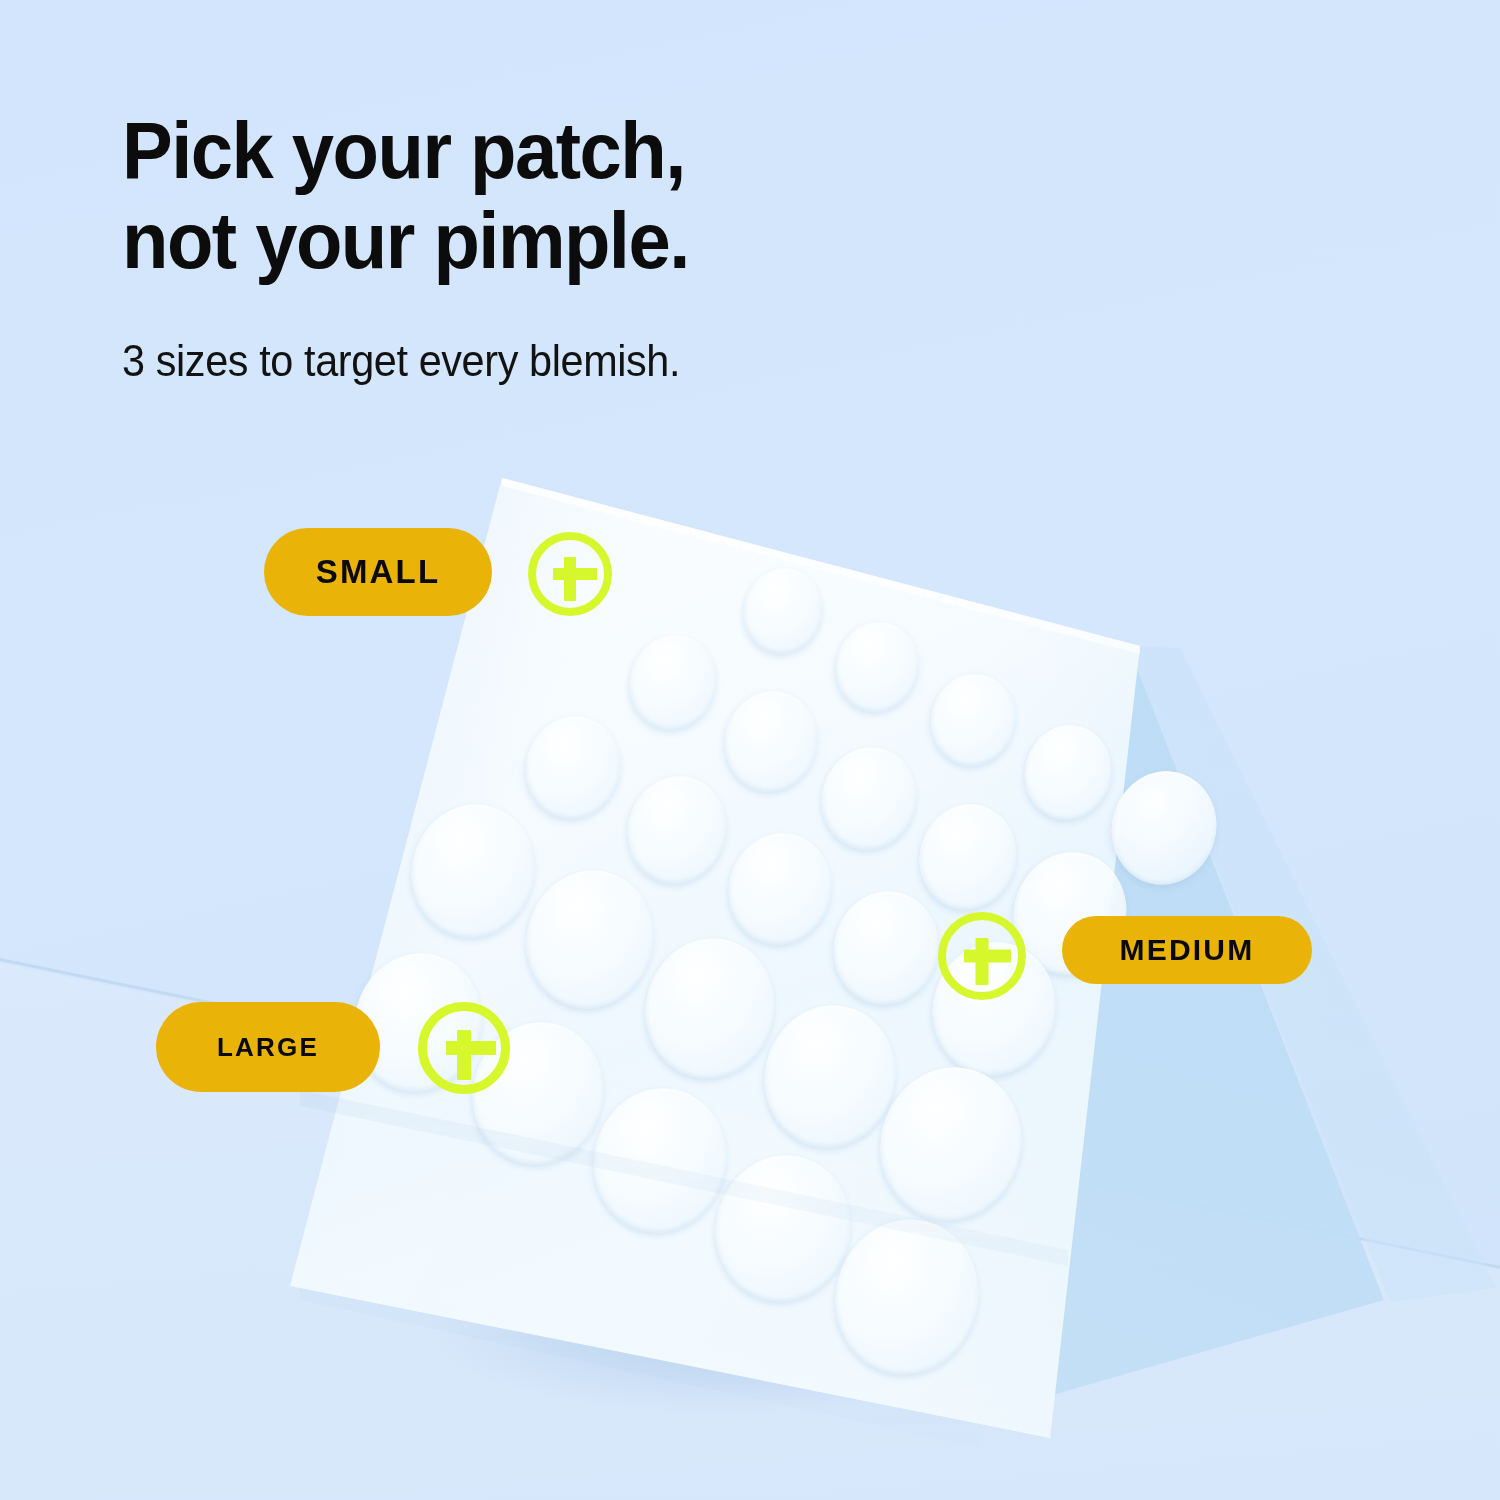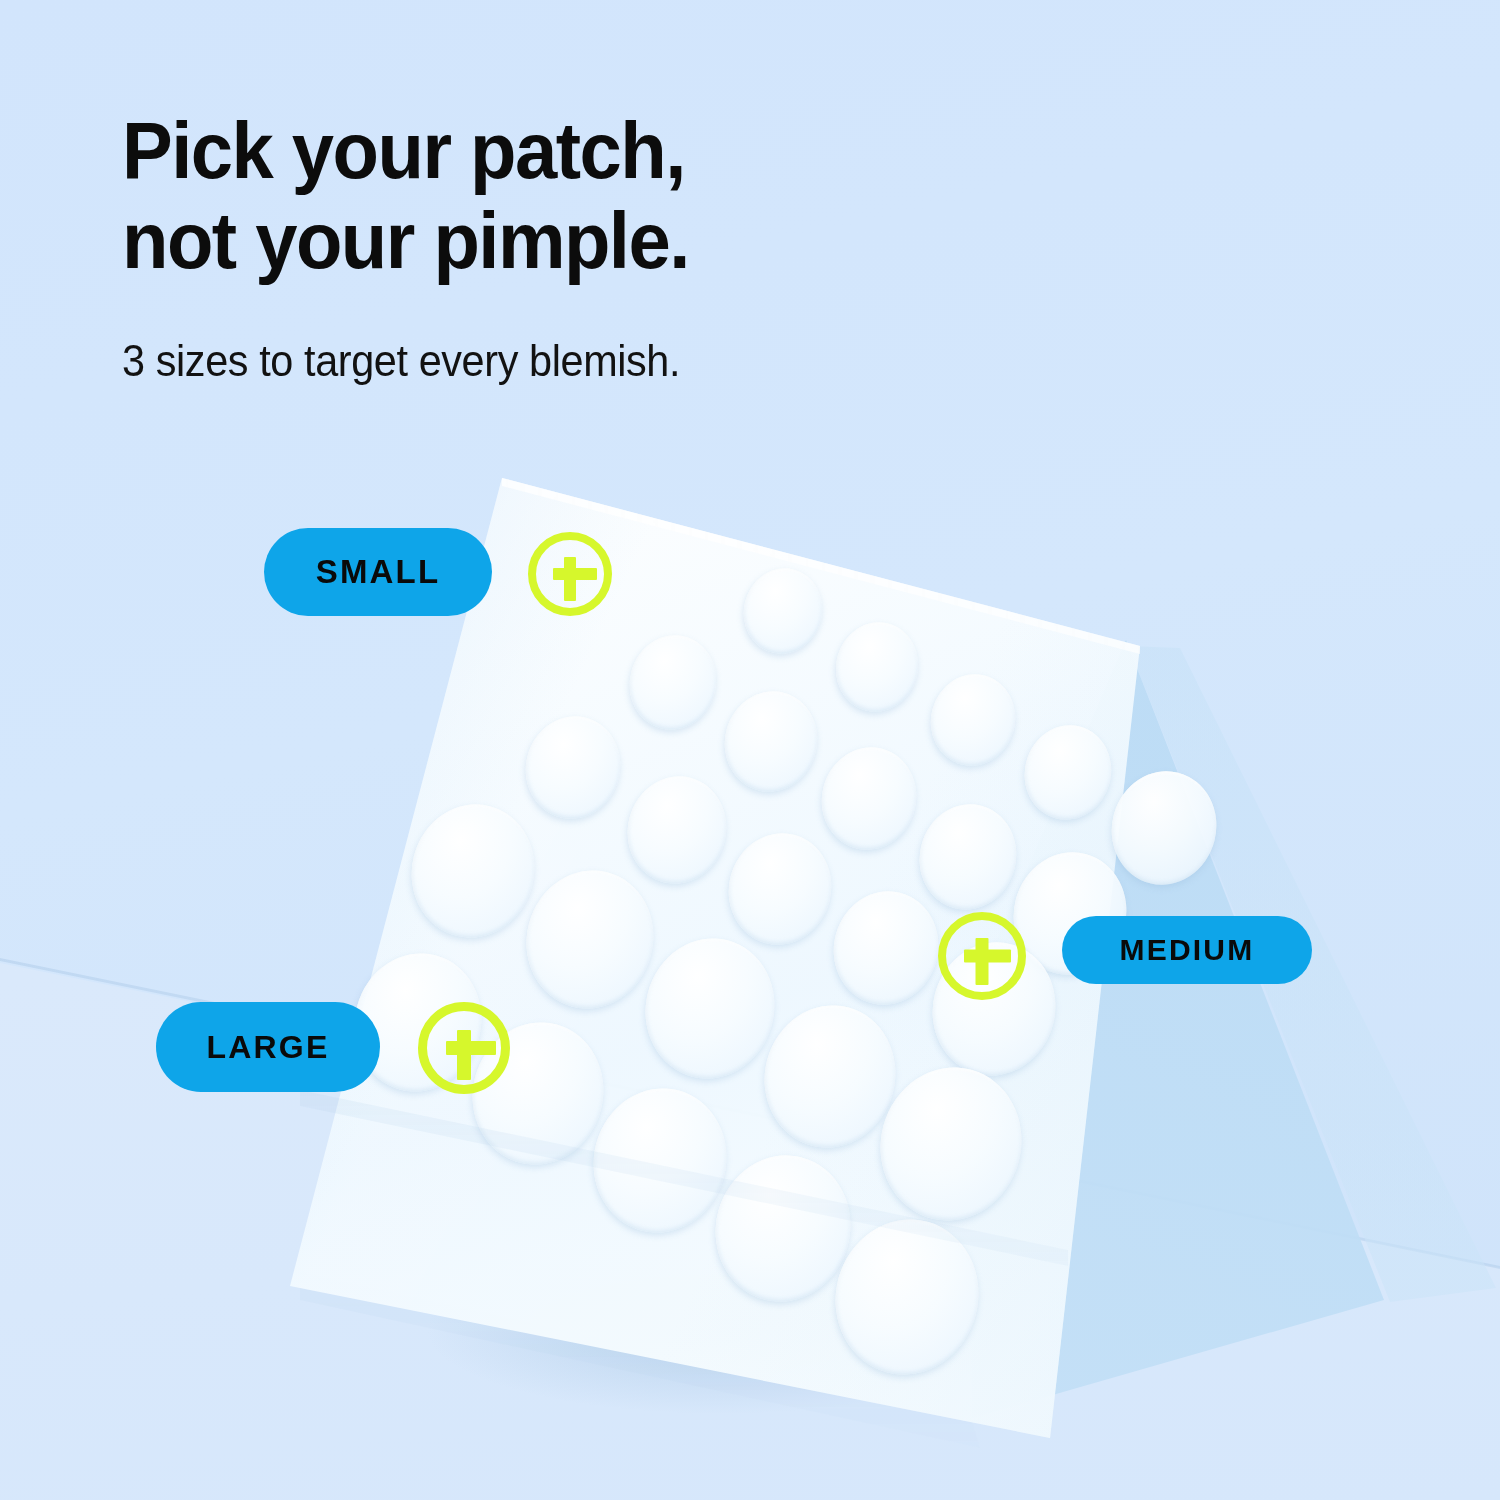--- a/index.html
+++ b/index.html
@@ -99,21 +99,21 @@
       0 3px 6px rgba(150,185,220,.30),
       inset 0 -2px 4px rgba(170,200,228,.28),
       inset 1px 2px 3px rgba(255,255,255,.9);
   }
 
   
   .pill {
     position:absolute;
     display:flex; align-items:center; justify-content:center;
     border-radius:999px;
-    background:#0ea5e9;
+    background:#eab308;
     color:#0a0a0a;
     font-weight:bold;
     letter-spacing:2.2px;
   }
   .plus-mark {
     position:absolute;
     border-radius:50%;
     border-style:solid;
     border-color:#d6f72c;
     background:transparent;
@@ -128,21 +128,21 @@
   #plus-small::before { left:50%; top:17px; width:12px; height:44px; transform:translateX(-50%); }
   #plus-small::after  { top:50%; left:17px; height:12px; width:44px; transform:translateY(-50%); }
 
   
   #pill-medium { left:1062px; top:916px; width:250px; height:68px; font-size:30px; }
   #plus-medium { left:938px; top:912px; width:88px; height:88px; border-width:8px; }
   #plus-medium::before { left:50%; top:18px; width:13px; height:47px; transform:translateX(-50%); }
   #plus-medium::after  { top:50%; left:18px; height:13px; width:47px; transform:translateY(-50%); }
 
   
-  #pill-large { left:156px; top:1002px; width:224px; height:90px; font-size:32px; }
+  #pill-large { left:156px; top:1002px; width:224px; height:90px; font-size:26px; }
   #plus-large { left:418px; top:1002px; width:92px; height:92px; border-width:9px; }
   #plus-large::before { left:50%; top:19px; width:14px; height:50px; transform:translateX(-50%); }
   #plus-large::after  { top:50%; left:19px; height:14px; width:50px; transform:translateY(-50%); }
 
   
   .headline {
     position:absolute; left:122px; top:106px;
     font-size:80px; font-weight:bold; line-height:1.12;
     color:#0c0c0c; letter-spacing:-1.6px;
     transform:scaleX(.95); transform-origin:left top;

